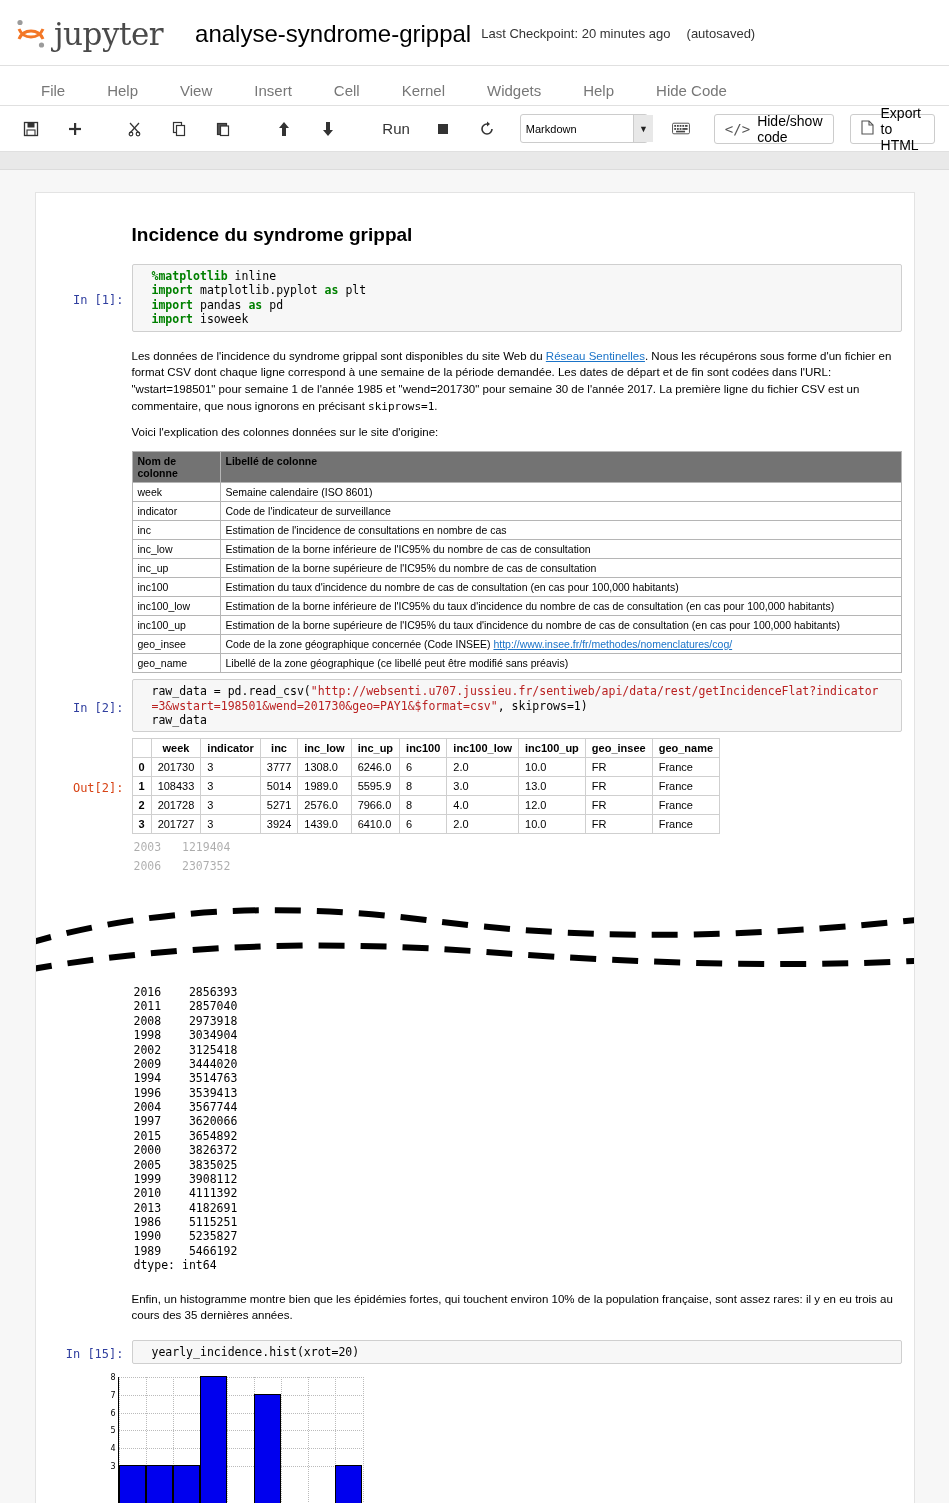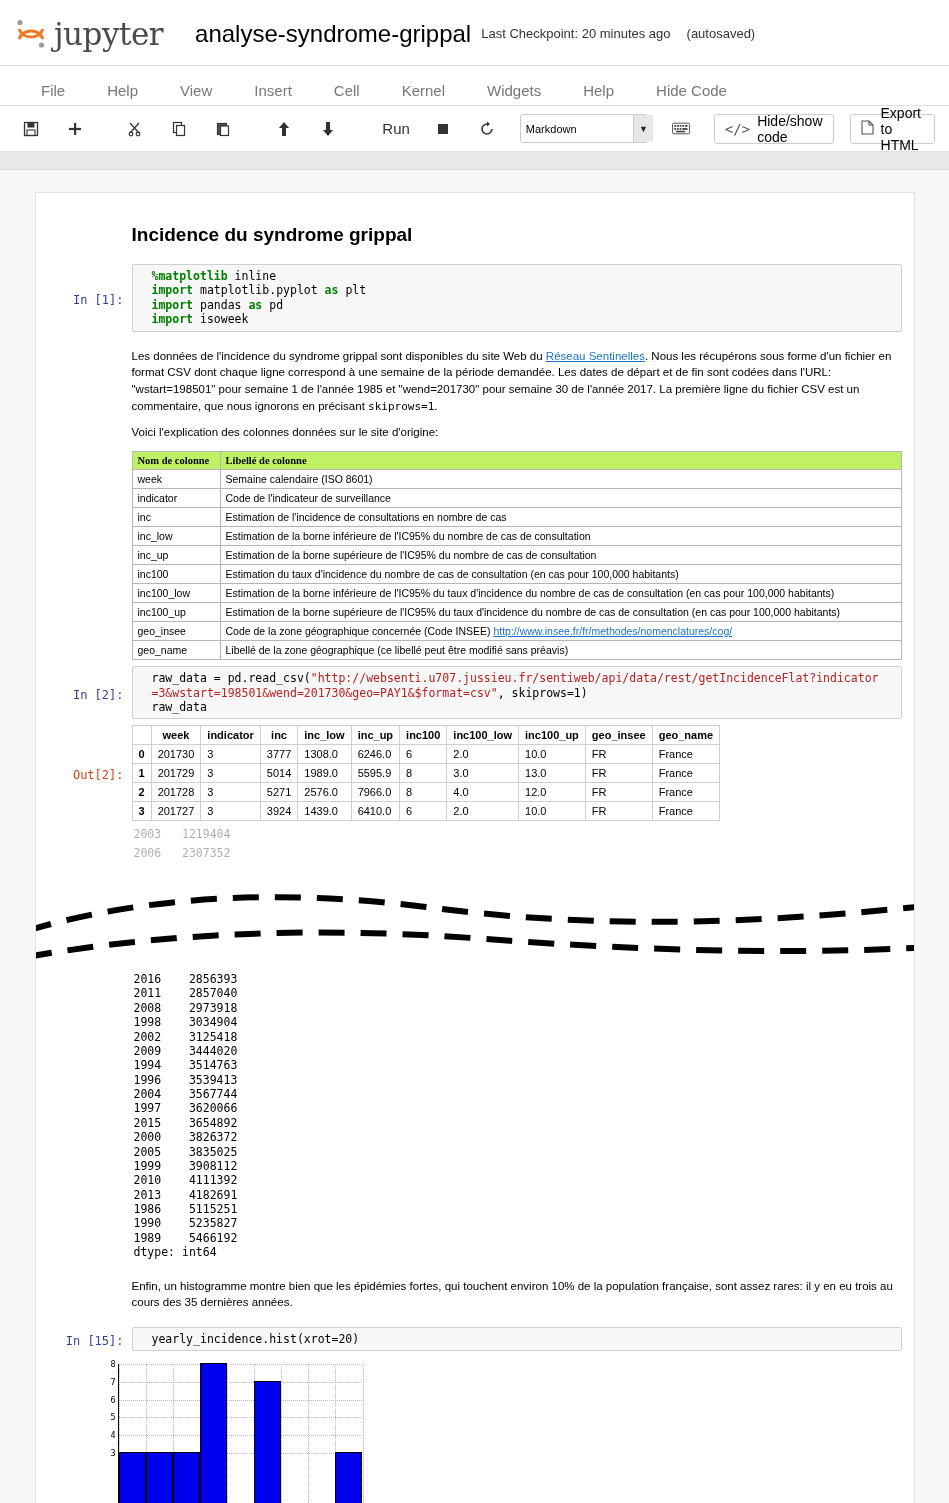--- a/index.html
+++ b/index.html
@@ -201,21 +201,21 @@
     border-collapse: collapse;
     width: 100%;
     font-size: 10.5px;
   }
   table.cols th, table.cols td {
     border: 1px solid #b5b5b5;
     padding: 3px 5px;
     text-align: left;
     vertical-align: top;
   }
-  table.cols th { font-weight: bold; background:#bef264;font-family:Liberation Serif, serif; }
+  table.cols th { font-weight: bold; background:#737373; }
 
   table.df {
     border-collapse: collapse;
     font-size: 11px;
     font-family: "Liberation Sans", sans-serif;
   }
   table.df th, table.df td {
     border: 1px solid #cfcfcf;
     padding: 3px 6px;
     text-align: left;
@@ -498,21 +498,21 @@
             <td>1308.0</td>
             <td>6246.0</td>
             <td>6</td>
             <td>2.0</td>
             <td>10.0</td>
             <td>FR</td>
             <td>France</td>
           </tr>
           <tr>
             <td class="idx">1</td>
-            <td>201729</td>
+            <td>108433</td>
             <td>3</td>
             <td>5014</td>
             <td>1989.0</td>
             <td>5595.9</td>
             <td>8</td>
             <td>3.0</td>
             <td>13.0</td>
             <td>FR</td>
             <td>France</td>
           </tr>

